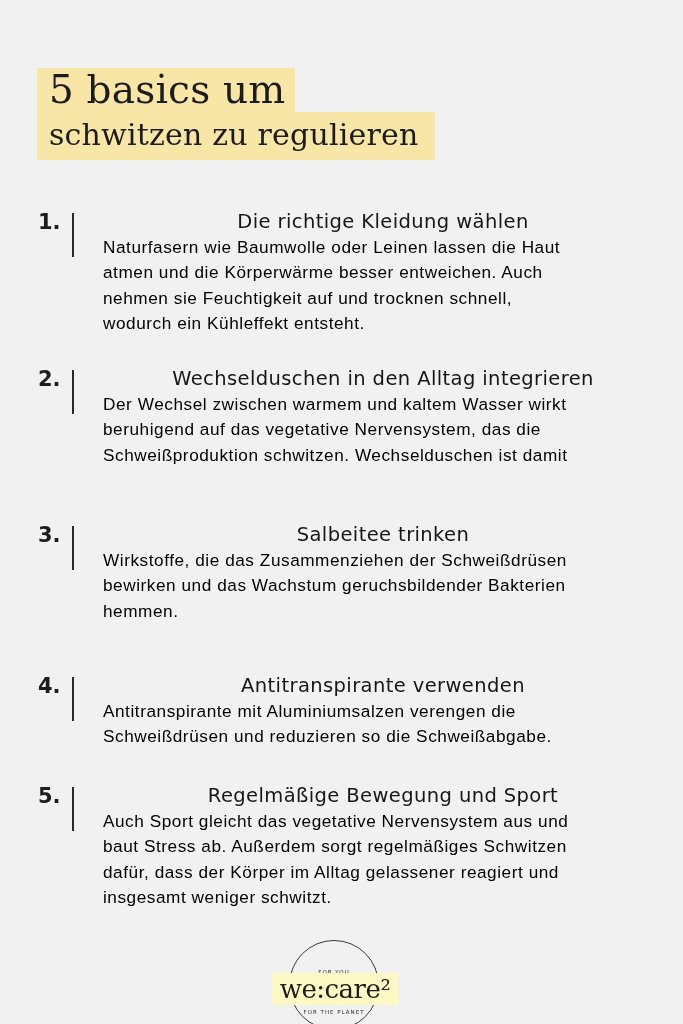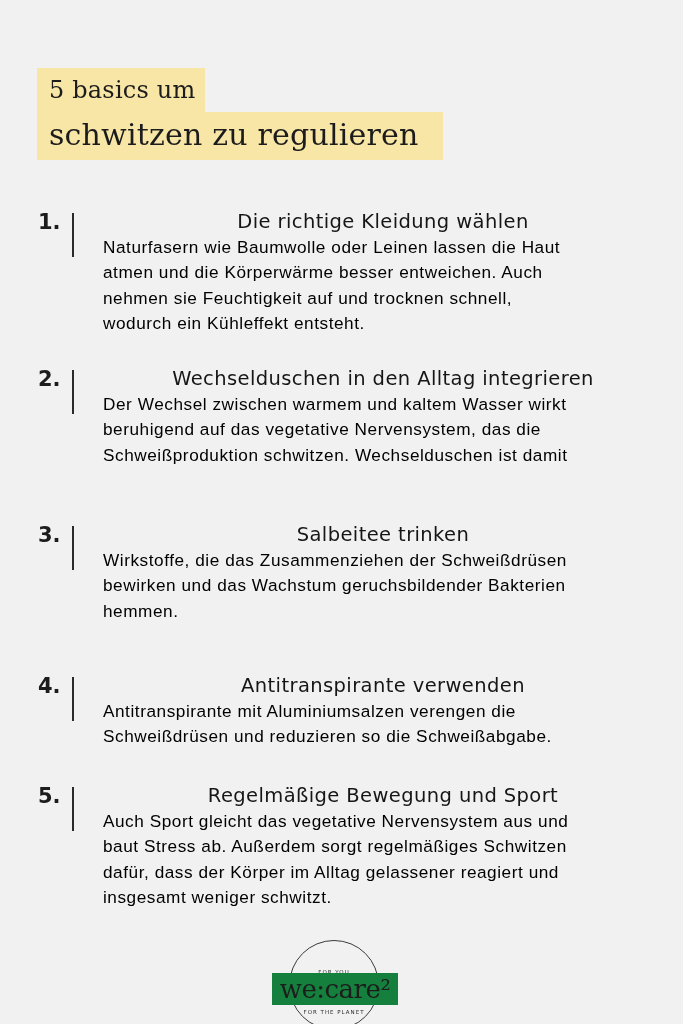--- a/index.html
+++ b/index.html
@@ -14,22 +14,22 @@
     font-family: "DejaVu Serif", "Liberation Serif", serif;
     font-size: 30px; line-height: 44px;
     letter-spacing: 0.2px;
   }
   .title .line {
     display: block; width: max-content;
     background: #f8e6a6;
     padding: 0 10px 0 12px;
     height: 44px;
   }
-  .title .line.l2 { height: 48px; line-height: 46px; padding-right: 24px; }
-  .title .line.l1 { font-size: 24px; }
+  .title .line.l2 { height: 48px; line-height: 46px; padding-right: 16px; }
+  .title .line.l1 { font-size: 39px; }
   .item {
     position: absolute; left: 38px; width: 620px;
   }
   .num {
     position: absolute; left: 0; top: 0;
     font-family: "DejaVu Sans", "Liberation Sans", sans-serif;
     font-weight: bold; font-size: 21px; line-height: 26px;
   }
   .divider {
     position: absolute; left: 34px; top: 4px;
@@ -58,21 +58,21 @@
     font-family: "DejaVu Sans", "Liberation Sans", sans-serif;
     font-size: 5.5px; letter-spacing: 1px; color: #2a2a2a;
   }
   .logo .top { top: 28px; }
   .logo .bottom { top: 68px; }
   .logo .brand {
     position: absolute; left: -18px; width: 126px; top: 32px;
     text-align: center;
     font-family: "DejaVu Serif", "Liberation Serif", serif;
     font-size: 26px; line-height: 32px; color: #1c1c1c;
-    background: #15803d; letter-spacing: -0.5px;
+    background: #fef9c3; letter-spacing: -0.5px;
   }
 </style>
 </head>
 <body>
 
 <div class="title">
   <span class="line l1">5 basics um</span>
   <span class="line l2">schwitzen zu regulieren</span>
 </div>
 

